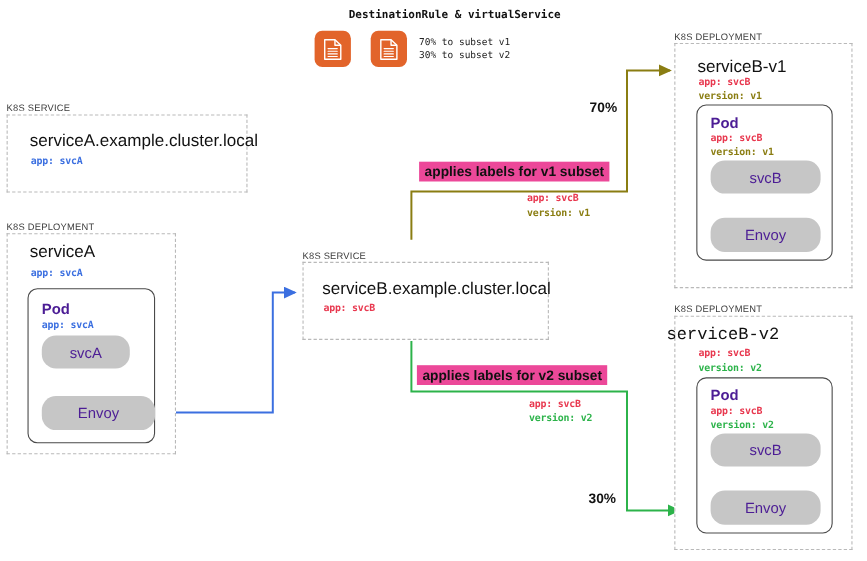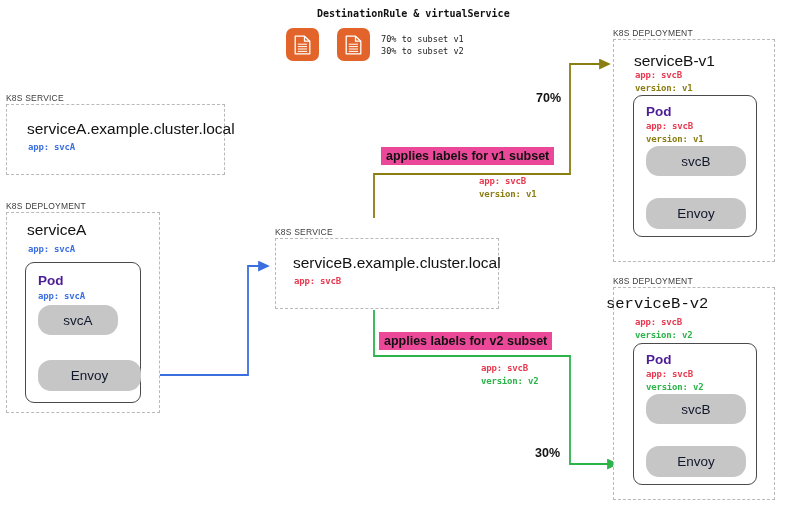--- a/index.html
+++ b/index.html
@@ -62,21 +62,21 @@
     font-weight:bold;
     color:#4c1d95;
   }
   .container-box{
     position:absolute;
     background:#c6c6c6;
     display:flex;
     align-items:center;
     justify-content:center;
     font-size:13.5px;
-    color:#0f172a;
+    color:#4c1d95;
     border-radius:13px;
   }
   
   .doc-icon{
     position:absolute;
     width:33px;height:33px;
     border-radius:7px;
     background:#e2642a;
     display:flex;align-items:center;justify-content:center;
   }

